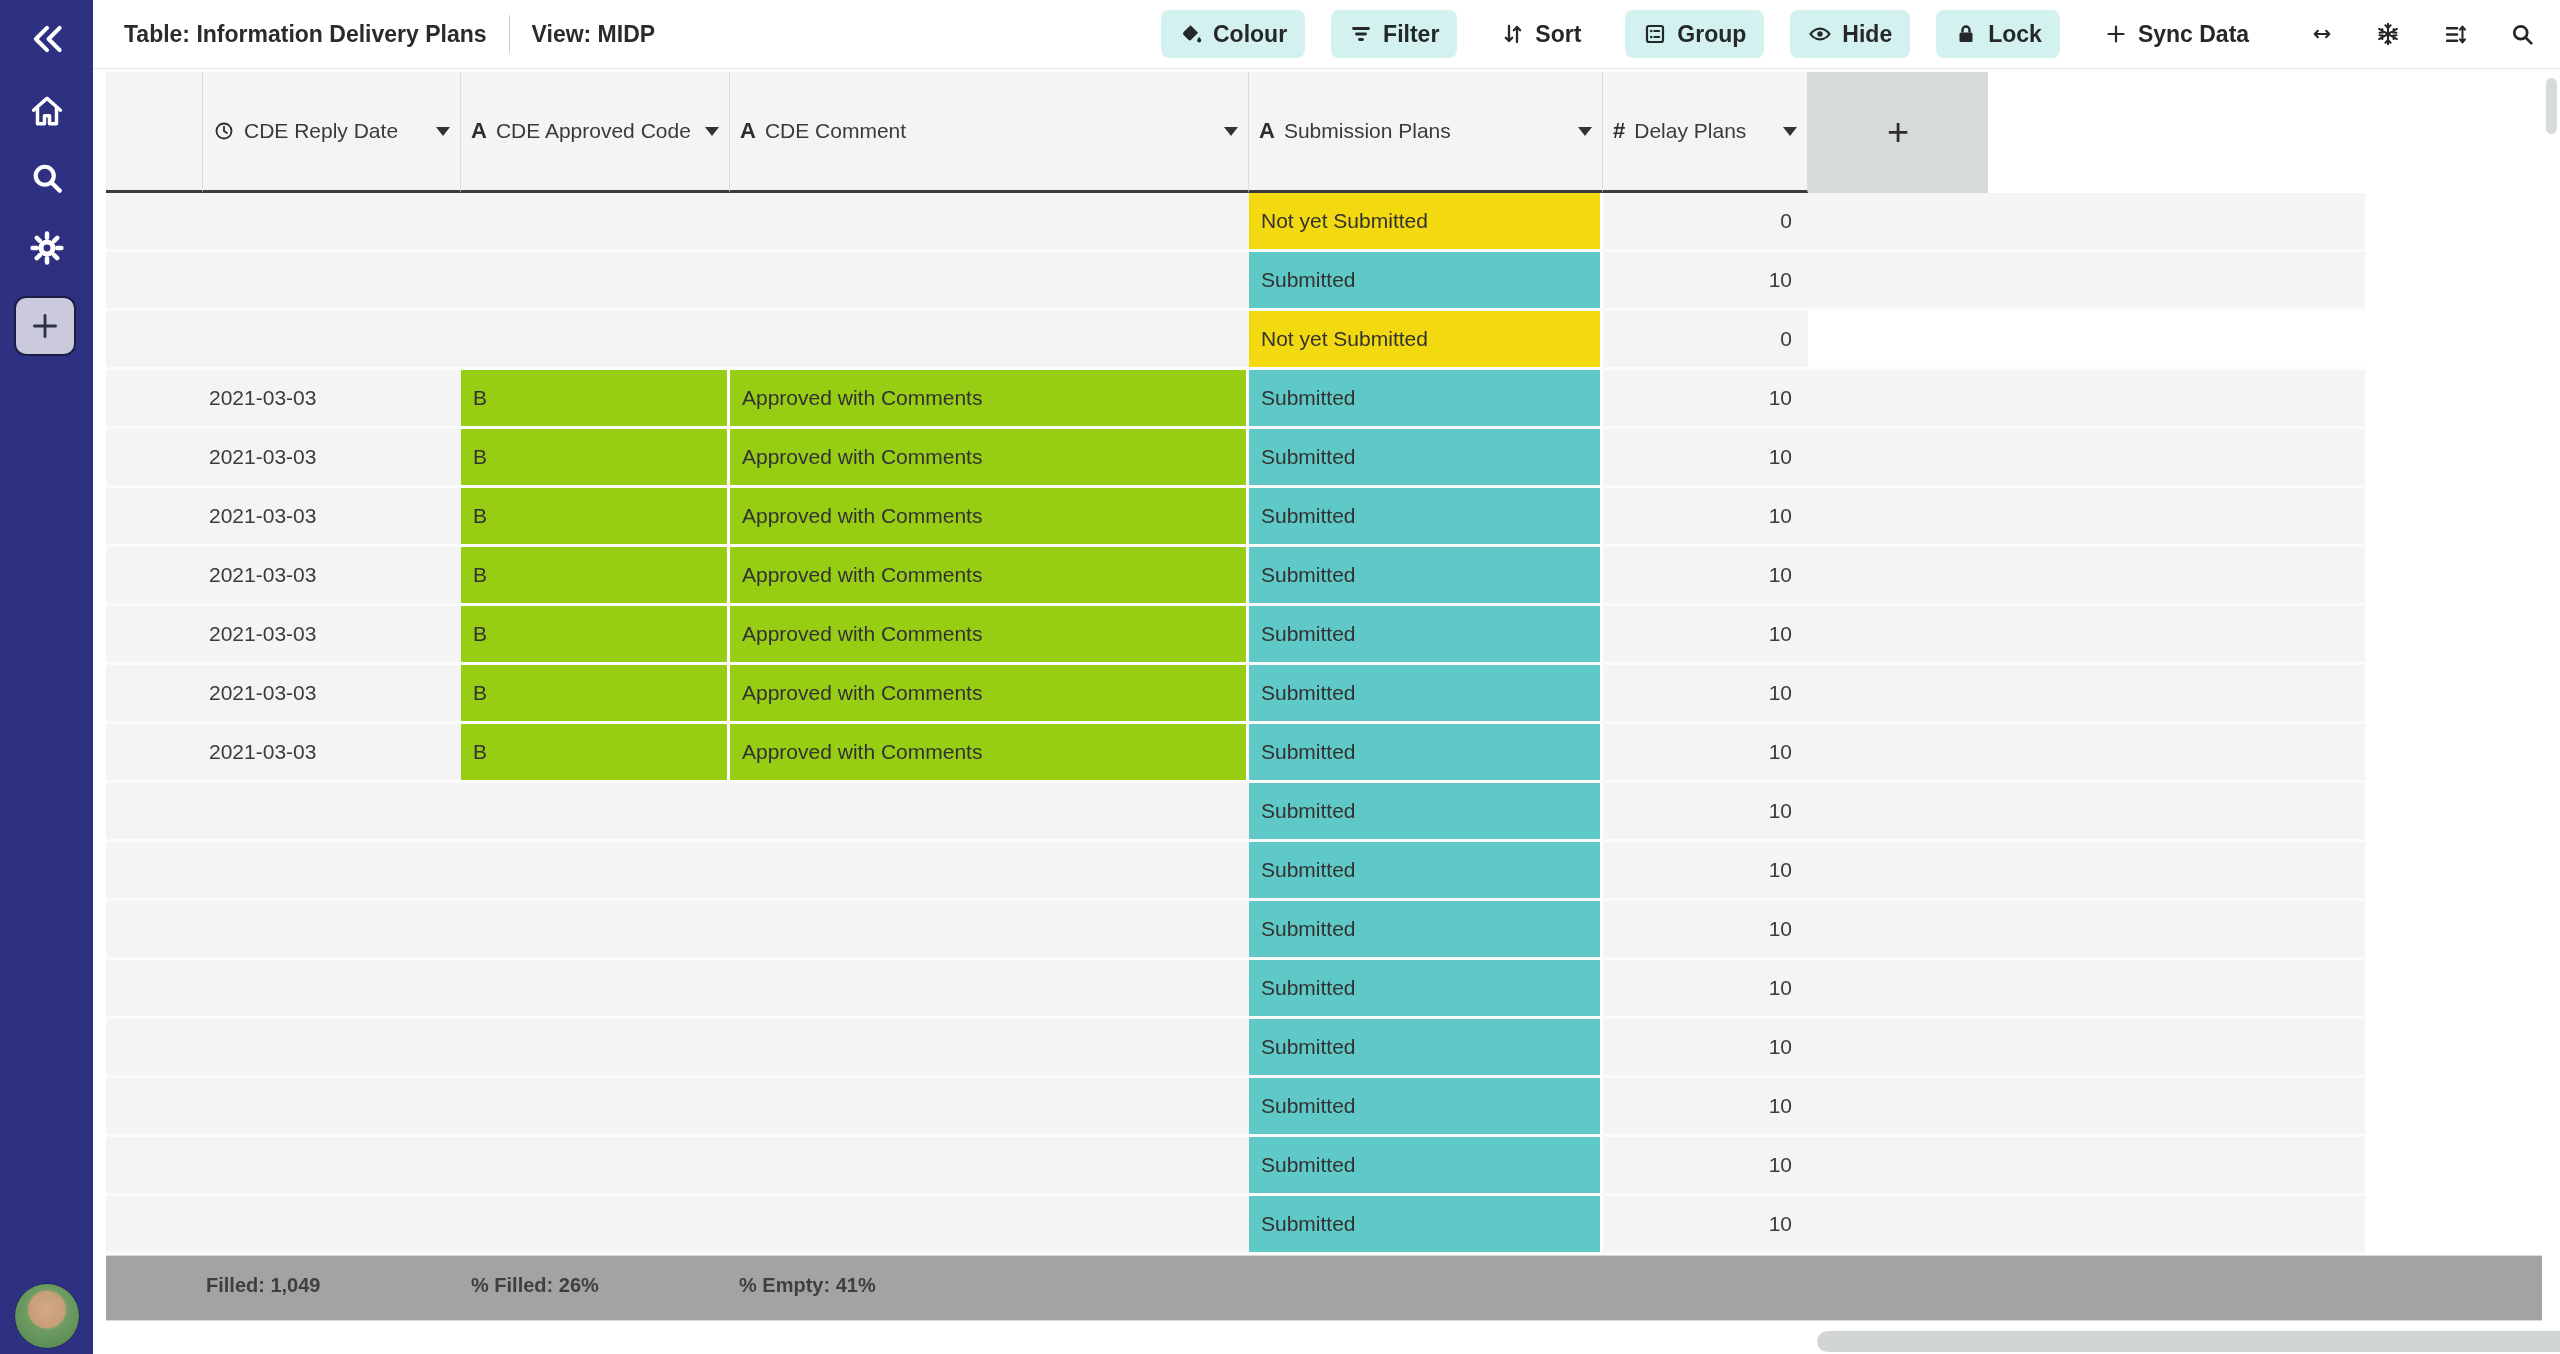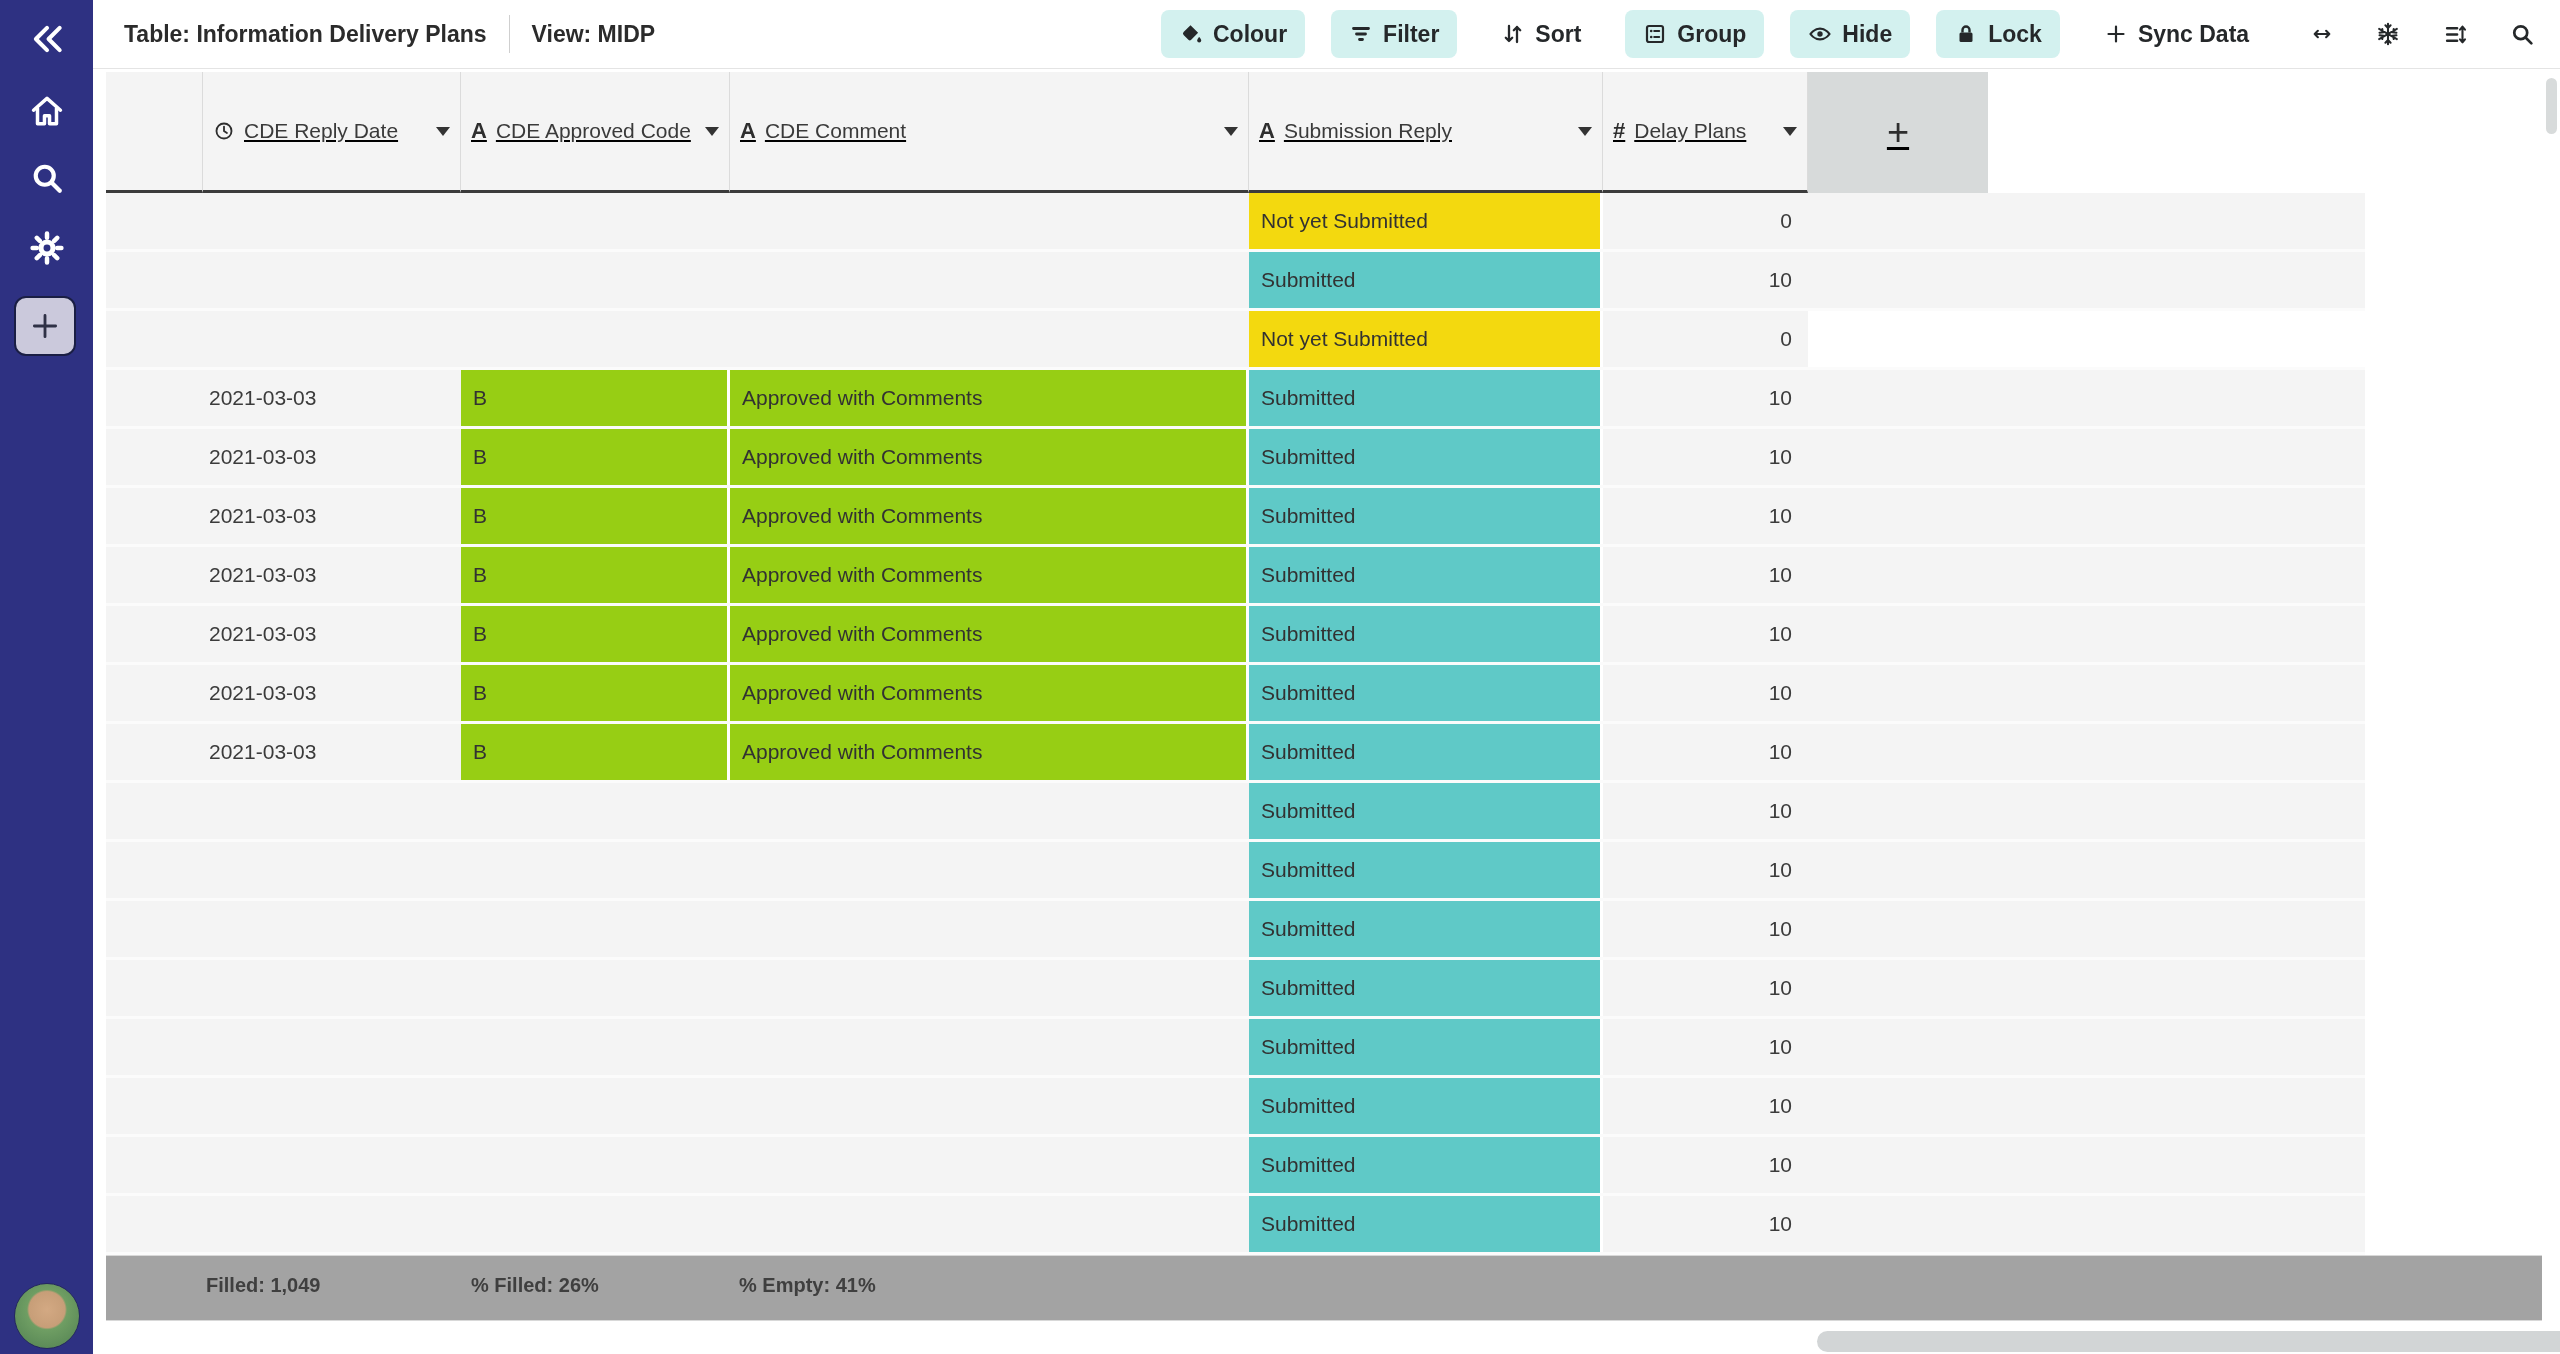--- a/index.html
+++ b/index.html
@@ -18,21 +18,21 @@
   #title-wrap{display:flex;align-items:center;margin-left:31px;white-space:nowrap;}
   .tb-title{font-size:23px;font-weight:700;color:#2b2b2b;}
   #title-divider{width:1px;height:38px;background:#CFCFCF;margin:0 22px;}
   #toolbar{position:absolute;left:1068px;top:0;height:68px;display:flex;align-items:center;gap:26px;}
   .tb-btn{display:flex;align-items:center;gap:10px;height:48px;padding:0 18px;border-radius:8px;font-size:23px;font-weight:700;color:#25282a;background:transparent;border:none;cursor:pointer;font-family:inherit;white-space:nowrap;}
   .tb-btn.teal{background:#D3F1EF;}
   #iconbar{display:flex;align-items:center;gap:42px;margin-left:18px;}
   .icon-btn{background:none;border:none;cursor:pointer;display:flex;align-items:center;justify-content:center;padding:0;}
 
   
-  #thead{position:absolute;left:106px;top:72px;height:121px;display:flex;z-index:2;text-decoration:underline;}
+  #thead{position:absolute;left:106px;top:72px;height:121px;display:flex;z-index:2;}
   .hcell{background:#F4F4F4;border-right:1px solid #DBDBDB;border-bottom:3px solid #3B3B3B;box-sizing:border-box;display:flex;align-items:center;padding:0 10px;gap:9px;cursor:pointer;}
   .hlabel{font-size:21px;color:#3A3A3A;font-weight:500;line-height:1.35;flex:1;}
   .hletter{font-weight:800;font-size:22px;color:#2e2e2e;}
   .caret{width:0;height:0;border-left:7px solid transparent;border-right:7px solid transparent;border-top:9px solid #333;flex:none;cursor:pointer;}
   #addcol{background:#D7DADA;border-bottom:none;border-right:none;display:flex;align-items:center;justify-content:center;cursor:pointer;}
   #addcol span{font-size:38px;color:#2e2e2e;font-weight:400;}
 
   
   #tbody{position:absolute;left:106px;top:193px;width:2259px;height:1062px;overflow:hidden;z-index:1;}
   .trow{display:flex;height:56px;border-bottom:3px solid #FBFBFB;}
@@ -227,21 +227,21 @@
       <span style="display: flex;">
         <span class="hletter">A</span>
       </span>
       <span class="hlabel">CDE Comment</span>
       <span class="caret"></span>
     </div>
     <div class="hcell" style="width: 354px;">
       <span style="display: flex;">
         <span class="hletter">A</span>
       </span>
-      <span class="hlabel">Submission Reply</span>
+      <span class="hlabel">Submission Plans</span>
       <span class="caret"></span>
     </div>
     <div class="hcell" style="width: 205px;">
       <span style="display: flex;">
         <span class="hletter">#</span>
       </span>
       <span class="hlabel">Delay Plans</span>
       <span class="caret"></span>
     </div>
     <div class="hcell" id="addcol" style="width: 180px;">

